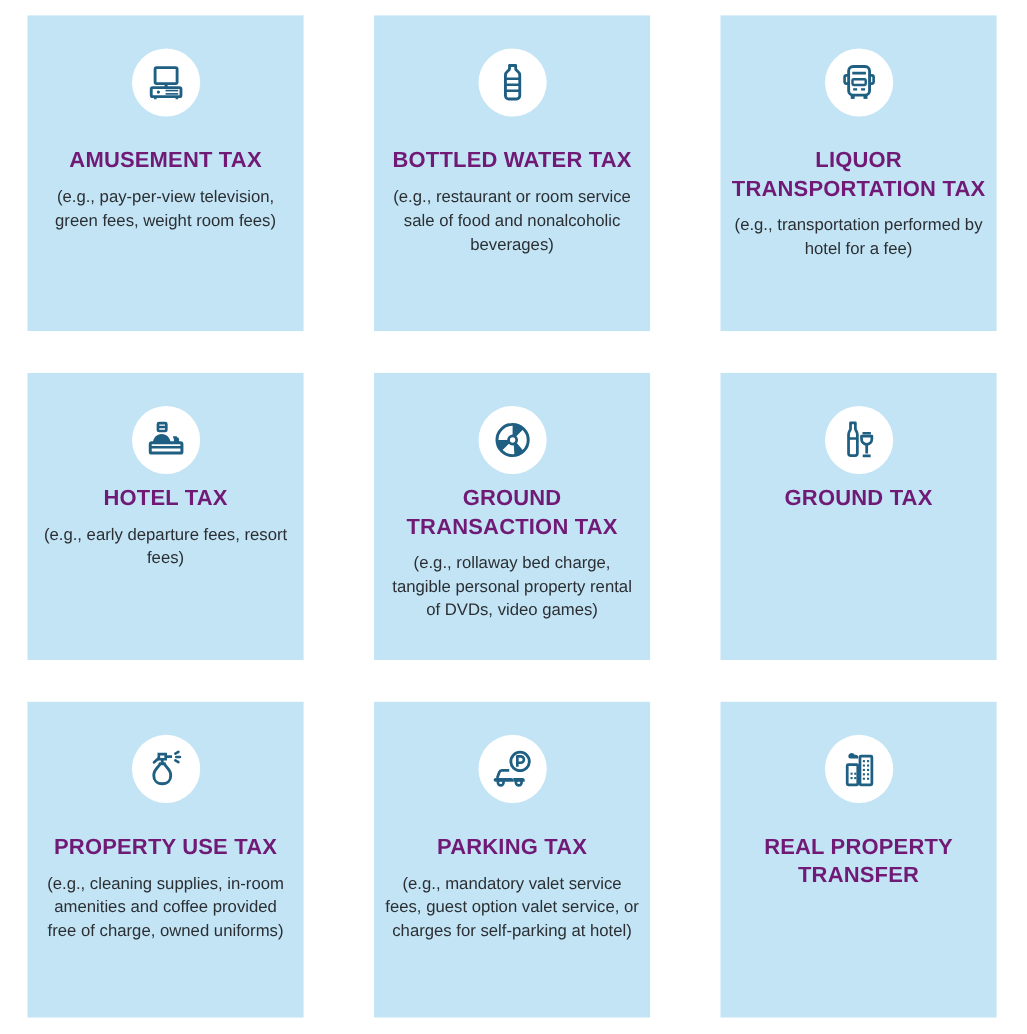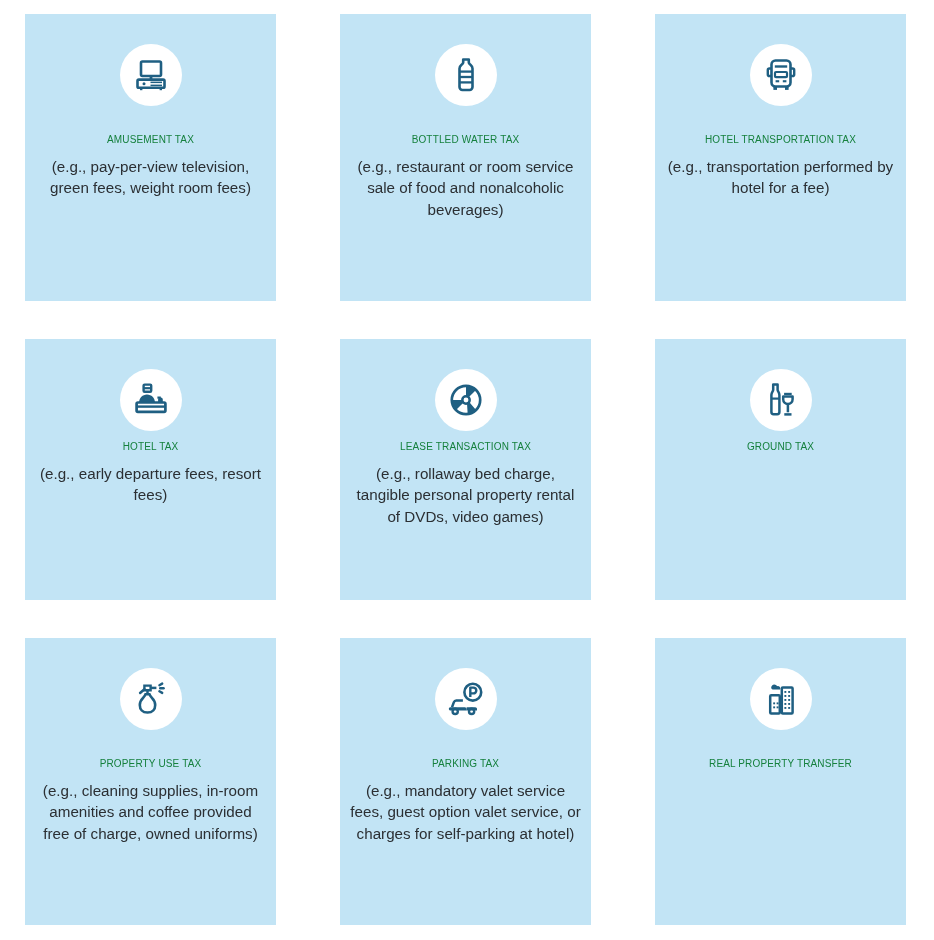--- a/index.html
+++ b/index.html
@@ -42,23 +42,23 @@
     align-items: center;
     justify-content: center;
     flex: 0 0 auto;
   }
 
   .icon-circle svg {
     display: block;
   }
 
   .card-title {
-    color: #15803d;
-    font-weight: normal;
-    font-size: 10px;
+    color: #701a75;
+    font-weight: bold;
+    font-size: 20px;
     letter-spacing: 0.15px;
     text-align: center;
     line-height: 1.28;
     margin-top: 28px;
     padding: 0 8px;
     width: 100%;
   }
 
   .card-body {
     color: #2b2f33;
@@ -121,21 +121,21 @@
           <rect x="13" y="16" width="12" height="5.2" rx="1" stroke="#1f5f82" stroke-width="2.2"></rect>
           <rect x="13.6" y="24.2" width="3.6" height="2.1" fill="#1f5f82"></rect>
           <rect x="20.8" y="24.2" width="3.6" height="2.1" fill="#1f5f82"></rect>
           <path d="M9.5 12.5H7.4c-.9 0-1.6 .7-1.6 1.6v4.3c0 .9 .7 1.6 1.6 1.6h2.1" stroke="#1f5f82" stroke-width="2.4" stroke-linejoin="round"></path>
           <path d="M28.5 12.5h2.1c.9 0 1.6 .7 1.6 1.6v4.3c0 .9-.7 1.6-1.6 1.6h-2.1" stroke="#1f5f82" stroke-width="2.4" stroke-linejoin="round"></path>
           <rect x="11.4" y="30.5" width="3.6" height="3.4" fill="#1f5f82"></rect>
           <rect x="23" y="30.5" width="3.6" height="3.4" fill="#1f5f82"></rect>
         </svg>
       </span>
     </div>
-    <div class="card-title">HOTEL TRANSPORTATION TAX</div>
+    <div class="card-title">LIQUOR TRANSPORTATION TAX</div>
     <div class="card-body">(e.g., transportation performed by hotel for a fee)</div>
   </div>
 
   <div class="card row-2">
     <div class="icon-circle">
       <span>
         <svg width="38" height="38" viewBox="0 0 38 38" fill="none">
           <rect x="11.6" y="3.6" width="7.6" height="7.2" rx="1" stroke="#1f5f82" stroke-width="2.4"></rect>
           <path d="M11.6 7.2h7.6" stroke="#1f5f82" stroke-width="2.2"></path>
           <path d="M7 21.5c0-4.4 3.6-8 8-8s8 3.6 8 8" fill="#1f5f82"></path>
@@ -155,21 +155,21 @@
       <span>
         <svg width="38" height="38" viewBox="0 0 38 38" fill="none">
           <circle cx="19" cy="19" r="14.2" stroke="#1f5f82" stroke-width="2.7"></circle>
           <circle cx="19" cy="19" r="3.7" stroke="#1f5f82" stroke-width="2.5"></circle>
           <path d="M19 4.8a14.2 14.2 0 0 1 10 4.2L21.7 16.3A3.7 3.7 0 0 0 19 15.3V4.8z" fill="#1f5f82"></path>
           <path d="M9 29a14.2 14.2 0 0 1-4.2-10h10.5a3.7 3.7 0 0 0 1 2.7L9 29z" fill="#1f5f82"></path>
           <path d="M29 29a14.2 14.2 0 0 1-8.3 4.1l-.7-10.5a3.7 3.7 0 0 0 2.4-1.3L29 29z" fill="#1f5f82"></path>
         </svg>
       </span>
     </div>
-    <div class="card-title">LEASE TRANSACTION TAX</div>
+    <div class="card-title">GROUND TRANSACTION TAX</div>
     <div class="card-body">(e.g., rollaway bed charge, tangible personal property rental of DVDs, video games)</div>
   </div>
 
   <div class="card row-2">
     <div class="icon-circle">
       <span>
         <svg width="38" height="38" viewBox="0 0 38 38" fill="none">
           <path d="M13 3.5h2.6v5.2c0 1.6 1.8 2.4 1.8 5.3v17.1c0 1.2-1 2.2-2.2 2.2h-3.6c-1.2 0-2.2-1-2.2-2.2V14c0-2.9 1.8-3.7 1.8-5.3V3.5h1.8z" stroke="#1f5f82" stroke-width="2.5" stroke-linejoin="round"></path>
           <path d="M9.4 17.6h8" stroke="#1f5f82" stroke-width="2.2"></path>
           <path d="M21.2 15.4h9.4v2.8c0 2.6-2.1 4.7-4.7 4.7s-4.7-2.1-4.7-4.7v-2.8z" stroke="#1f5f82" stroke-width="2.5" stroke-linejoin="round"></path>

